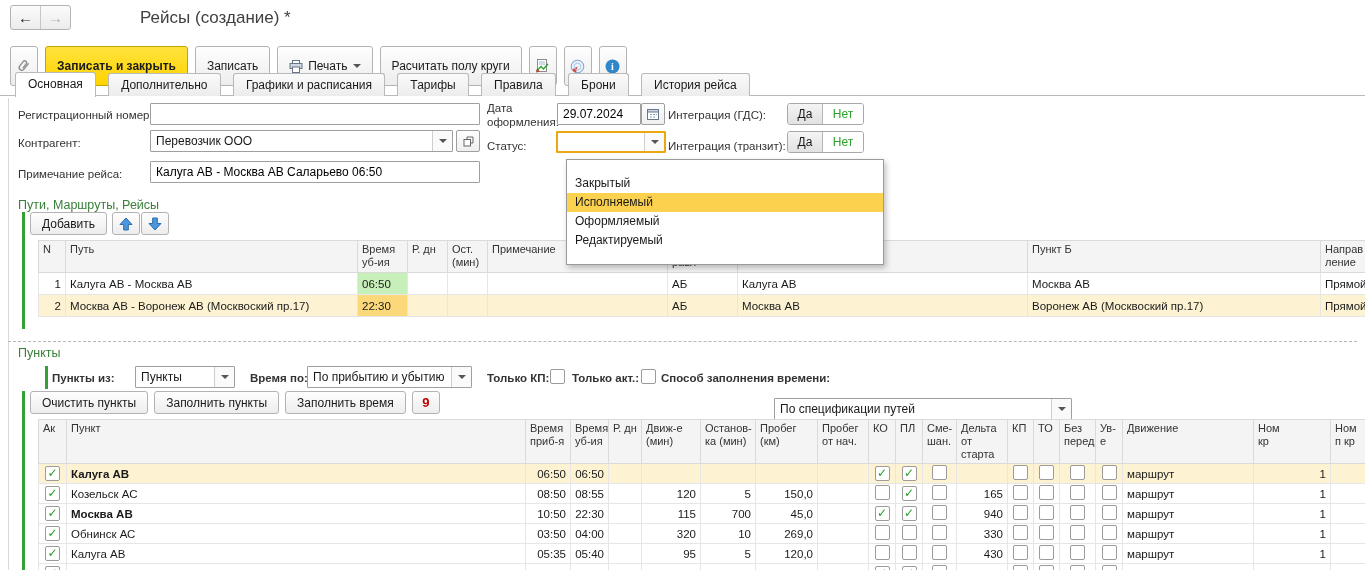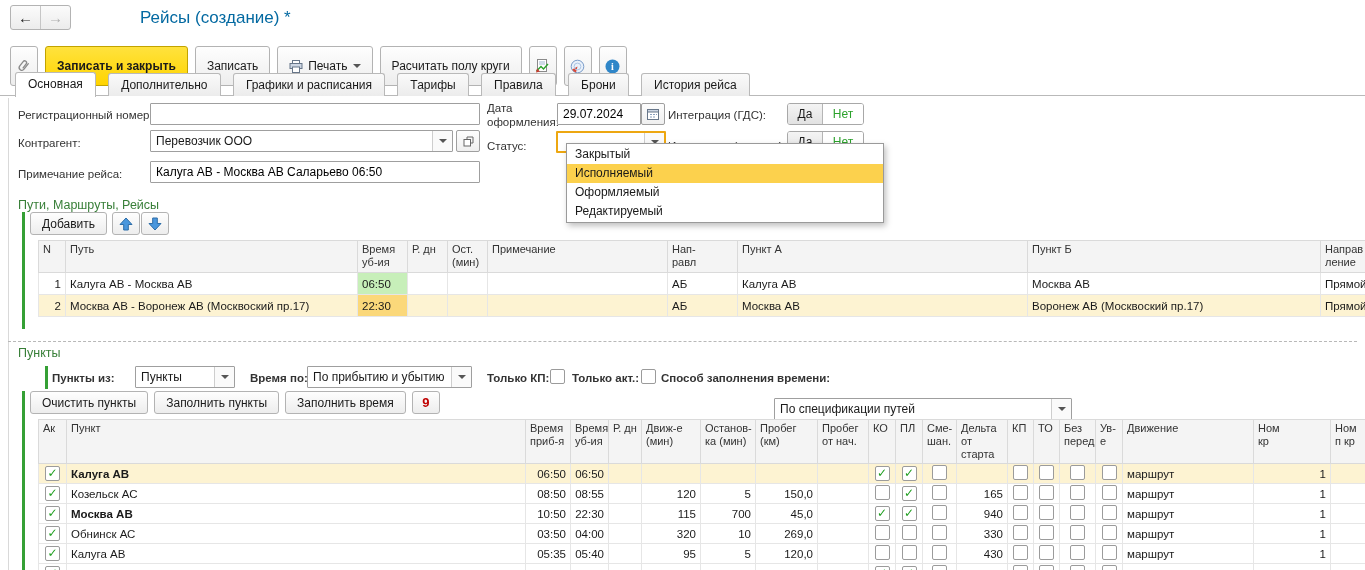--- a/index.html
+++ b/index.html
@@ -13,21 +13,21 @@
     height:40px;padding:0 11px;border:1px solid #b3b3b3;border-radius:3px;
     background:linear-gradient(#fefefe,#ededed);font-size:12px;color:#1a1a1a;
     box-sizing:border-box;white-space:nowrap;cursor:default;font-family:inherit;}
   .btn.small{height:23px;}
   .btn.icon-only{width:28px;padding:0;}
   .btn-yellow{background:linear-gradient(#ffe23d,#ffd400);border-color:#c2a300;font-weight:bold;}
   .navgrp{position:absolute;left:10px;top:5px;display:flex;border:1px solid #b3b3b3;border-radius:3px;overflow:hidden;background:linear-gradient(#fbfbfb,#ececec);}
   .navgrp .nbtn{width:29px;height:23px;display:flex;align-items:center;justify-content:center;font-size:15px;}
   .navgrp .nbtn:first-child{border-right:1px solid #c6c6c6;color:#222;}
   .navgrp .nbtn:last-child{color:#b0b0b0;}
-  .page-title{position:absolute;left:140px;top:8px;font-size:17px;color:#0369a1;}
+  .page-title{position:absolute;left:140px;top:8px;font-size:17px;color:#404040;}
   .toolbar{position:absolute;left:10px;top:46px;display:flex;gap:7px;align-items:center;}
   .dd-caret{width:0;height:0;border-left:4px solid transparent;border-right:4px solid transparent;border-top:4px solid #555;display:inline-block;}
   
   .tabs{position:absolute;left:0;top:72px;width:1365px;height:24px;border-bottom:1px solid #b9b9b9;padding-left:8px;box-sizing:border-box;}
   .tab{display:inline-block;height:22px;line-height:22px;padding:0 12px;margin-right:2px;
     border:1px solid #b9b9b9;border-bottom:none;border-radius:3px 3px 0 0;
     background:linear-gradient(#fafafa,#ececec);font-size:12px;position:relative;top:1px;margin-left:7px;}
   .tab.active{background:#fff;height:24px;line-height:23px;z-index:3;top:0;}
   
   .lbl{position:absolute;font-size:11.5px;color:#333;white-space:pre-line;line-height:14px;}
@@ -37,22 +37,22 @@
     align-items:center;box-sizing:border-box;border-radius:1px;}
   .combo .val{flex:1;padding:0 5px;font-size:12px;white-space:nowrap;overflow:hidden;}
   .combo .dd{width:19px;align-self:stretch;border-left:1px solid #cecece;display:flex;align-items:center;justify-content:center;background:#fafafa;}
   .combo.focus{border:2px solid #eda711;}
   .sq-btn{position:absolute;width:24px;height:22px;border:1px solid #9f9f9f;background:linear-gradient(#fdfdfd,#efefef);
     display:flex;align-items:center;justify-content:center;box-sizing:border-box;border-radius:2px;}
   .yn{position:absolute;display:flex;border:1px solid #a8a8a8;border-radius:3px;overflow:hidden;height:22px;box-sizing:border-box;}
   .yn .yes{width:34px;background:linear-gradient(#f4f4f4,#e2e2e2);border-right:1px solid #b5b5b5;display:flex;align-items:center;justify-content:center;}
   .yn .no{width:40px;background:#fff;color:#2ba12b;display:flex;align-items:center;justify-content:center;}
   
-  .popup{position:absolute;left:566px;top:143px;width:316px;background:#fff;border:1px solid #9a9a9a;
-    box-shadow:2px 3px 6px rgba(0,0,0,.25);z-index:20;padding:1px 0;}
+  .popup{position:absolute;left:566px;top:159px;width:316px;background:#fff;border:1px solid #9a9a9a;
+    box-shadow:2px 3px 6px rgba(0,0,0,.25);z-index:20;padding:14px 0;}
   .popup .opt{height:19px;line-height:19px;padding:0 8px;font-size:12px;white-space:nowrap;}
   .popup .opt.hl{background:#fcd14d;}
   
   .sect-title{position:absolute;font-size:12.5px;color:#387f38;}
   .gbar{position:absolute;width:3px;background:#35a035;}
   .dash{position:absolute;left:8px;top:341px;width:1349px;border-top:1px dashed #b8b8b8;}
   .edge{position:absolute;left:8px;top:98px;width:1px;height:472px;background:#d9d9d9;}
   
   .grid{position:absolute;border-collapse:collapse;table-layout:fixed;font-size:11.5px;background:#fff;}
   .grid th{border:1px solid #dadada;background:#f4f4f4;font-weight:normal;color:#333;

